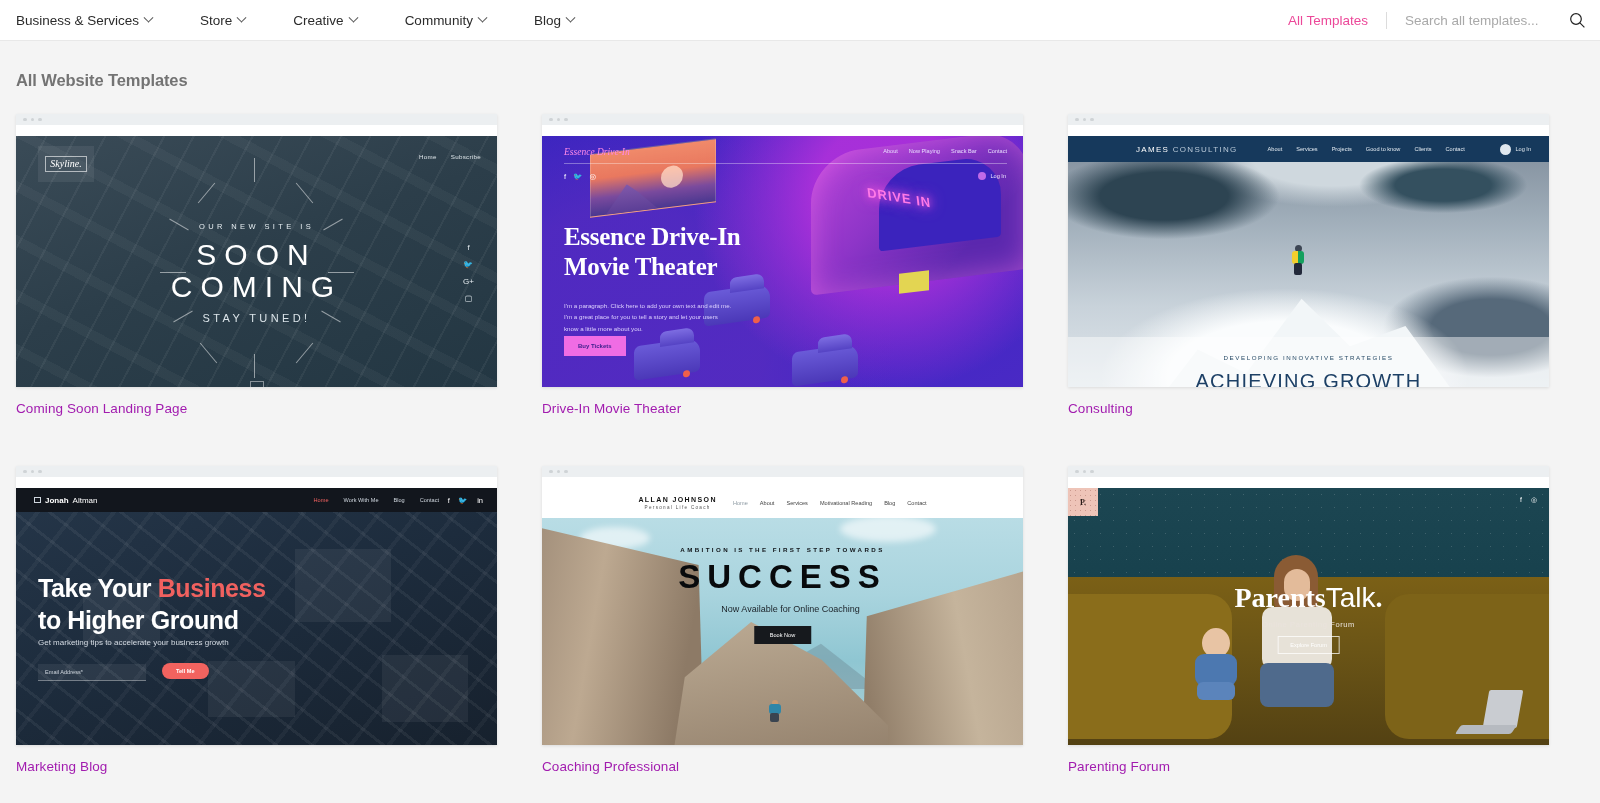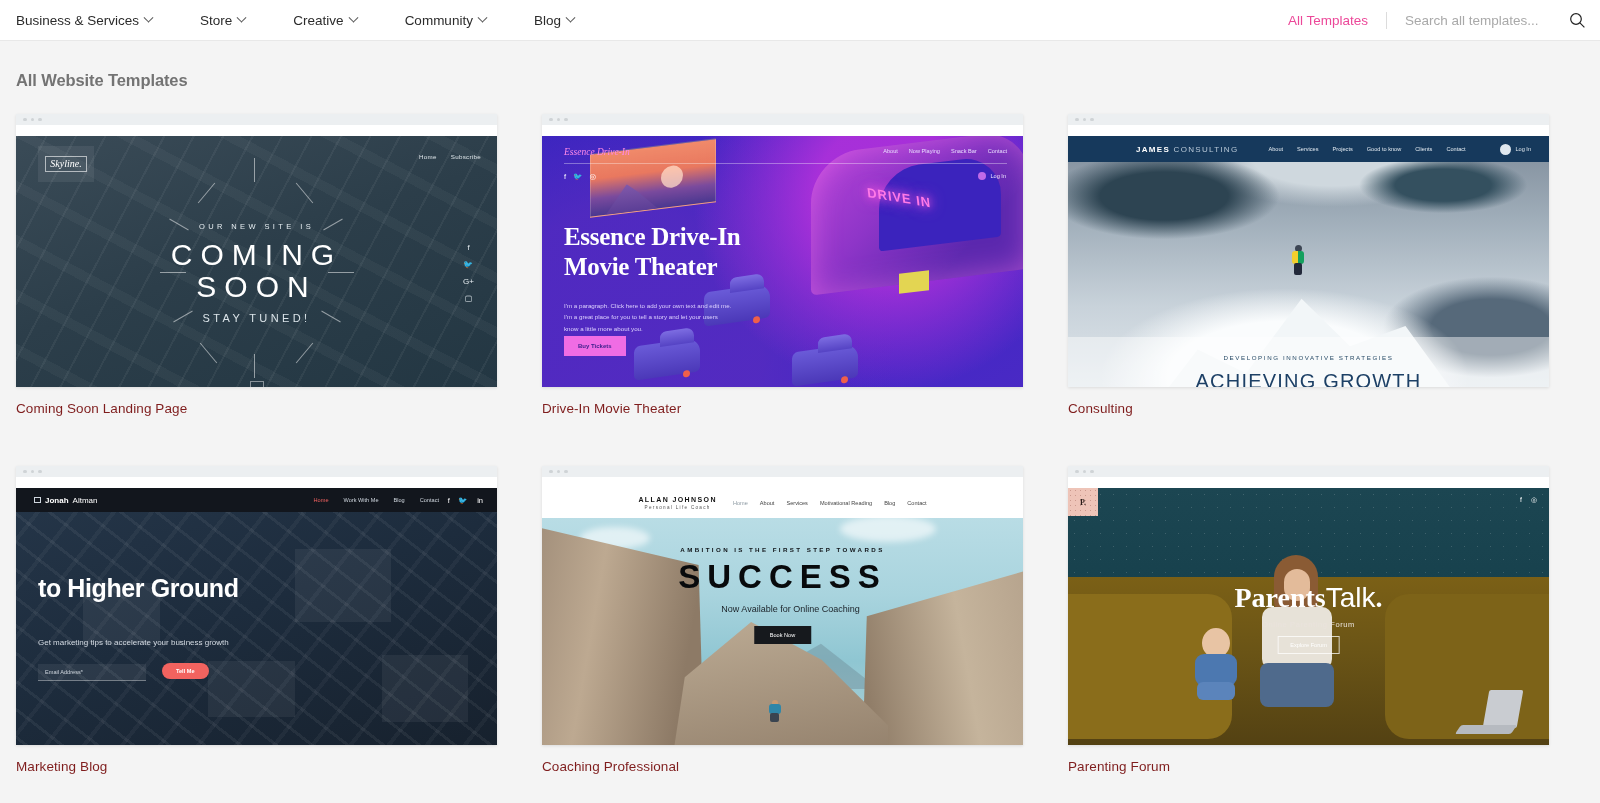--- a/index.html
+++ b/index.html
@@ -72,21 +72,21 @@
   }
   .row2 .thumb { height: 279px; }
   .chrome {
     height: 11px; width: 100%;
     background: #eceff1; display: flex; align-items: center;
     padding-left: 7px; gap: 4px;
   }
   .chrome i { width: 3.5px; height: 3.5px; border-radius: 50%; background: #cfd3d6; display:block; }
   .site { position: absolute; top: 11px; left: 0; right: 0; bottom: 0; overflow: hidden; }
   .card-title {
-    font-size: 13.5px; color: #7f1d1d; padding: 14px 0 0 0;
+    font-size: 13.5px; color: #a21caf; padding: 14px 0 0 0;
     letter-spacing: 0.1px;
   }
   .row2 { margin-top: 26px; }
 
   
   .c1 { background: linear-gradient(160deg,#3a4b57 0%,#2c3e4a 45%,#223642 100%); width:100%; height:100%; position:relative; }
   .c1 .streets {
     position:absolute; inset:0;
     background:
       repeating-linear-gradient(118deg, rgba(255,255,255,.05) 0 2px, transparent 2px 26px),
@@ -174,21 +174,21 @@
       radial-gradient(ellipse 150px 70px at 88% 70%,#56697a 0 40%,transparent 72%);}
   .c3 .peak{position:absolute;left:14%;bottom:-8%;width:72%;height:62%;background:#f2f6f8;
     clip-path:polygon(0 100%,18% 52%,32% 66%,48% 22%,62% 50%,78% 38%,100% 100%);}
   .c3 .climber{position:absolute;left:46.5%;top:40%;width:12px;height:30px;}
   .c3 .climber .body{position:absolute;top:6px;left:0;width:12px;height:13px;
     background:linear-gradient(90deg,#f2cf2d 0 48%,#15a05e 48% 100%);border-radius:3px;}
   .c3 .climber .head{position:absolute;top:0;left:3px;width:7px;height:7px;border-radius:50%;background:#3d4654;}
   .c3 .climber .legs{position:absolute;top:18px;left:2px;width:8px;height:12px;background:#22293a;border-radius:2px;}
   .c3 .navbar{position:absolute;left:0;right:0;top:0;height:26px;background:#16395c;display:flex;align-items:center;}
   .c3 .logo{color:#fff;font-size:8px;letter-spacing:1.3px;margin-left:68px;}
-  .c3 .logo b{font-weight:bold;}
+  .c3 .logo b{font-weight:normal;}
   .c3 .logo i{font-style:normal;color:#b9c9d8;}
   .c3 .nav{display:flex;gap:14px;margin-left:30px;}
   .c3 .nav span{color:#e2eaf1;font-size:5.6px;}
   .c3 .login{position:absolute;right:18px;display:flex;align-items:center;gap:4px;}
   .c3 .login i{width:11px;height:11px;border-radius:50%;background:#dfe7ee;display:block;}
   .c3 .login span{color:#dfe7ee;font-size:5.6px;}
   .c3 .overlay{position:absolute;left:0;right:0;bottom:0;height:72px;background:rgba(255,255,255,.45);}
   .c3 .kicker{position:absolute;left:0;right:0;bottom:48px;text-align:center;color:#274a66;
     font-size:6.2px;letter-spacing:1.6px;}
   .c3 .h1{position:absolute;left:0;right:0;bottom:16px;text-align:center;color:#1d4066;
@@ -356,22 +356,22 @@
         <div class="ray" style="left:306px;top:88px;width:22px;height:1px;transform:rotate(-30deg);"></div>
         <div class="ray" style="left:144px;top:136px;width:26px;height:1px;"></div>
         <div class="ray" style="left:312px;top:136px;width:26px;height:1px;"></div>
         <div class="ray" style="left:156px;top:180px;width:22px;height:1px;transform:rotate(-30deg);"></div>
         <div class="ray" style="left:304px;top:180px;width:22px;height:1px;transform:rotate(30deg);"></div>
         <div class="ray" style="left:192px;top:204px;width:1px;height:26px;transform:rotate(-40deg);"></div>
         <div class="ray" style="left:288px;top:204px;width:1px;height:26px;transform:rotate(40deg);"></div>
         <div class="ray" style="left:238px;top:218px;width:1px;height:24px;"></div>
         <div class="center">
           <div class="kicker">OUR NEW SITE IS</div>
+          <div class="big">SOON</div>
           <div class="big">COMING</div>
-          <div class="big">SOON</div>
           <div class="sub">STAY TUNED!</div>
         </div>
         <div class="social">
           <span>f</span>
           <span>🐦</span>
           <span>G+</span>
           <span>▢</span>
         </div>
         <div class="arrowbox">↓</div>
       </div>
@@ -495,20 +495,21 @@
             <span>Blog</span>
             <span>Contact</span>
           </div>
           <div class="socs">
             <span>f</span>
             <span>🐦</span>
             <span>in</span>
           </div>
         </div>
         <div class="h1">
+          <div><span>Take Your </span><em>Business</em></div>
           <div>to Higher Ground</div>
         </div>
         <div class="p">Get marketing tips to accelerate your business growth</div>
         <div class="field">Email Address*</div>
         <div class="btn">Tell Me</div>
       </div>
     </div>
     <div class="card-title">Marketing Blog</div>
   </div>
 

